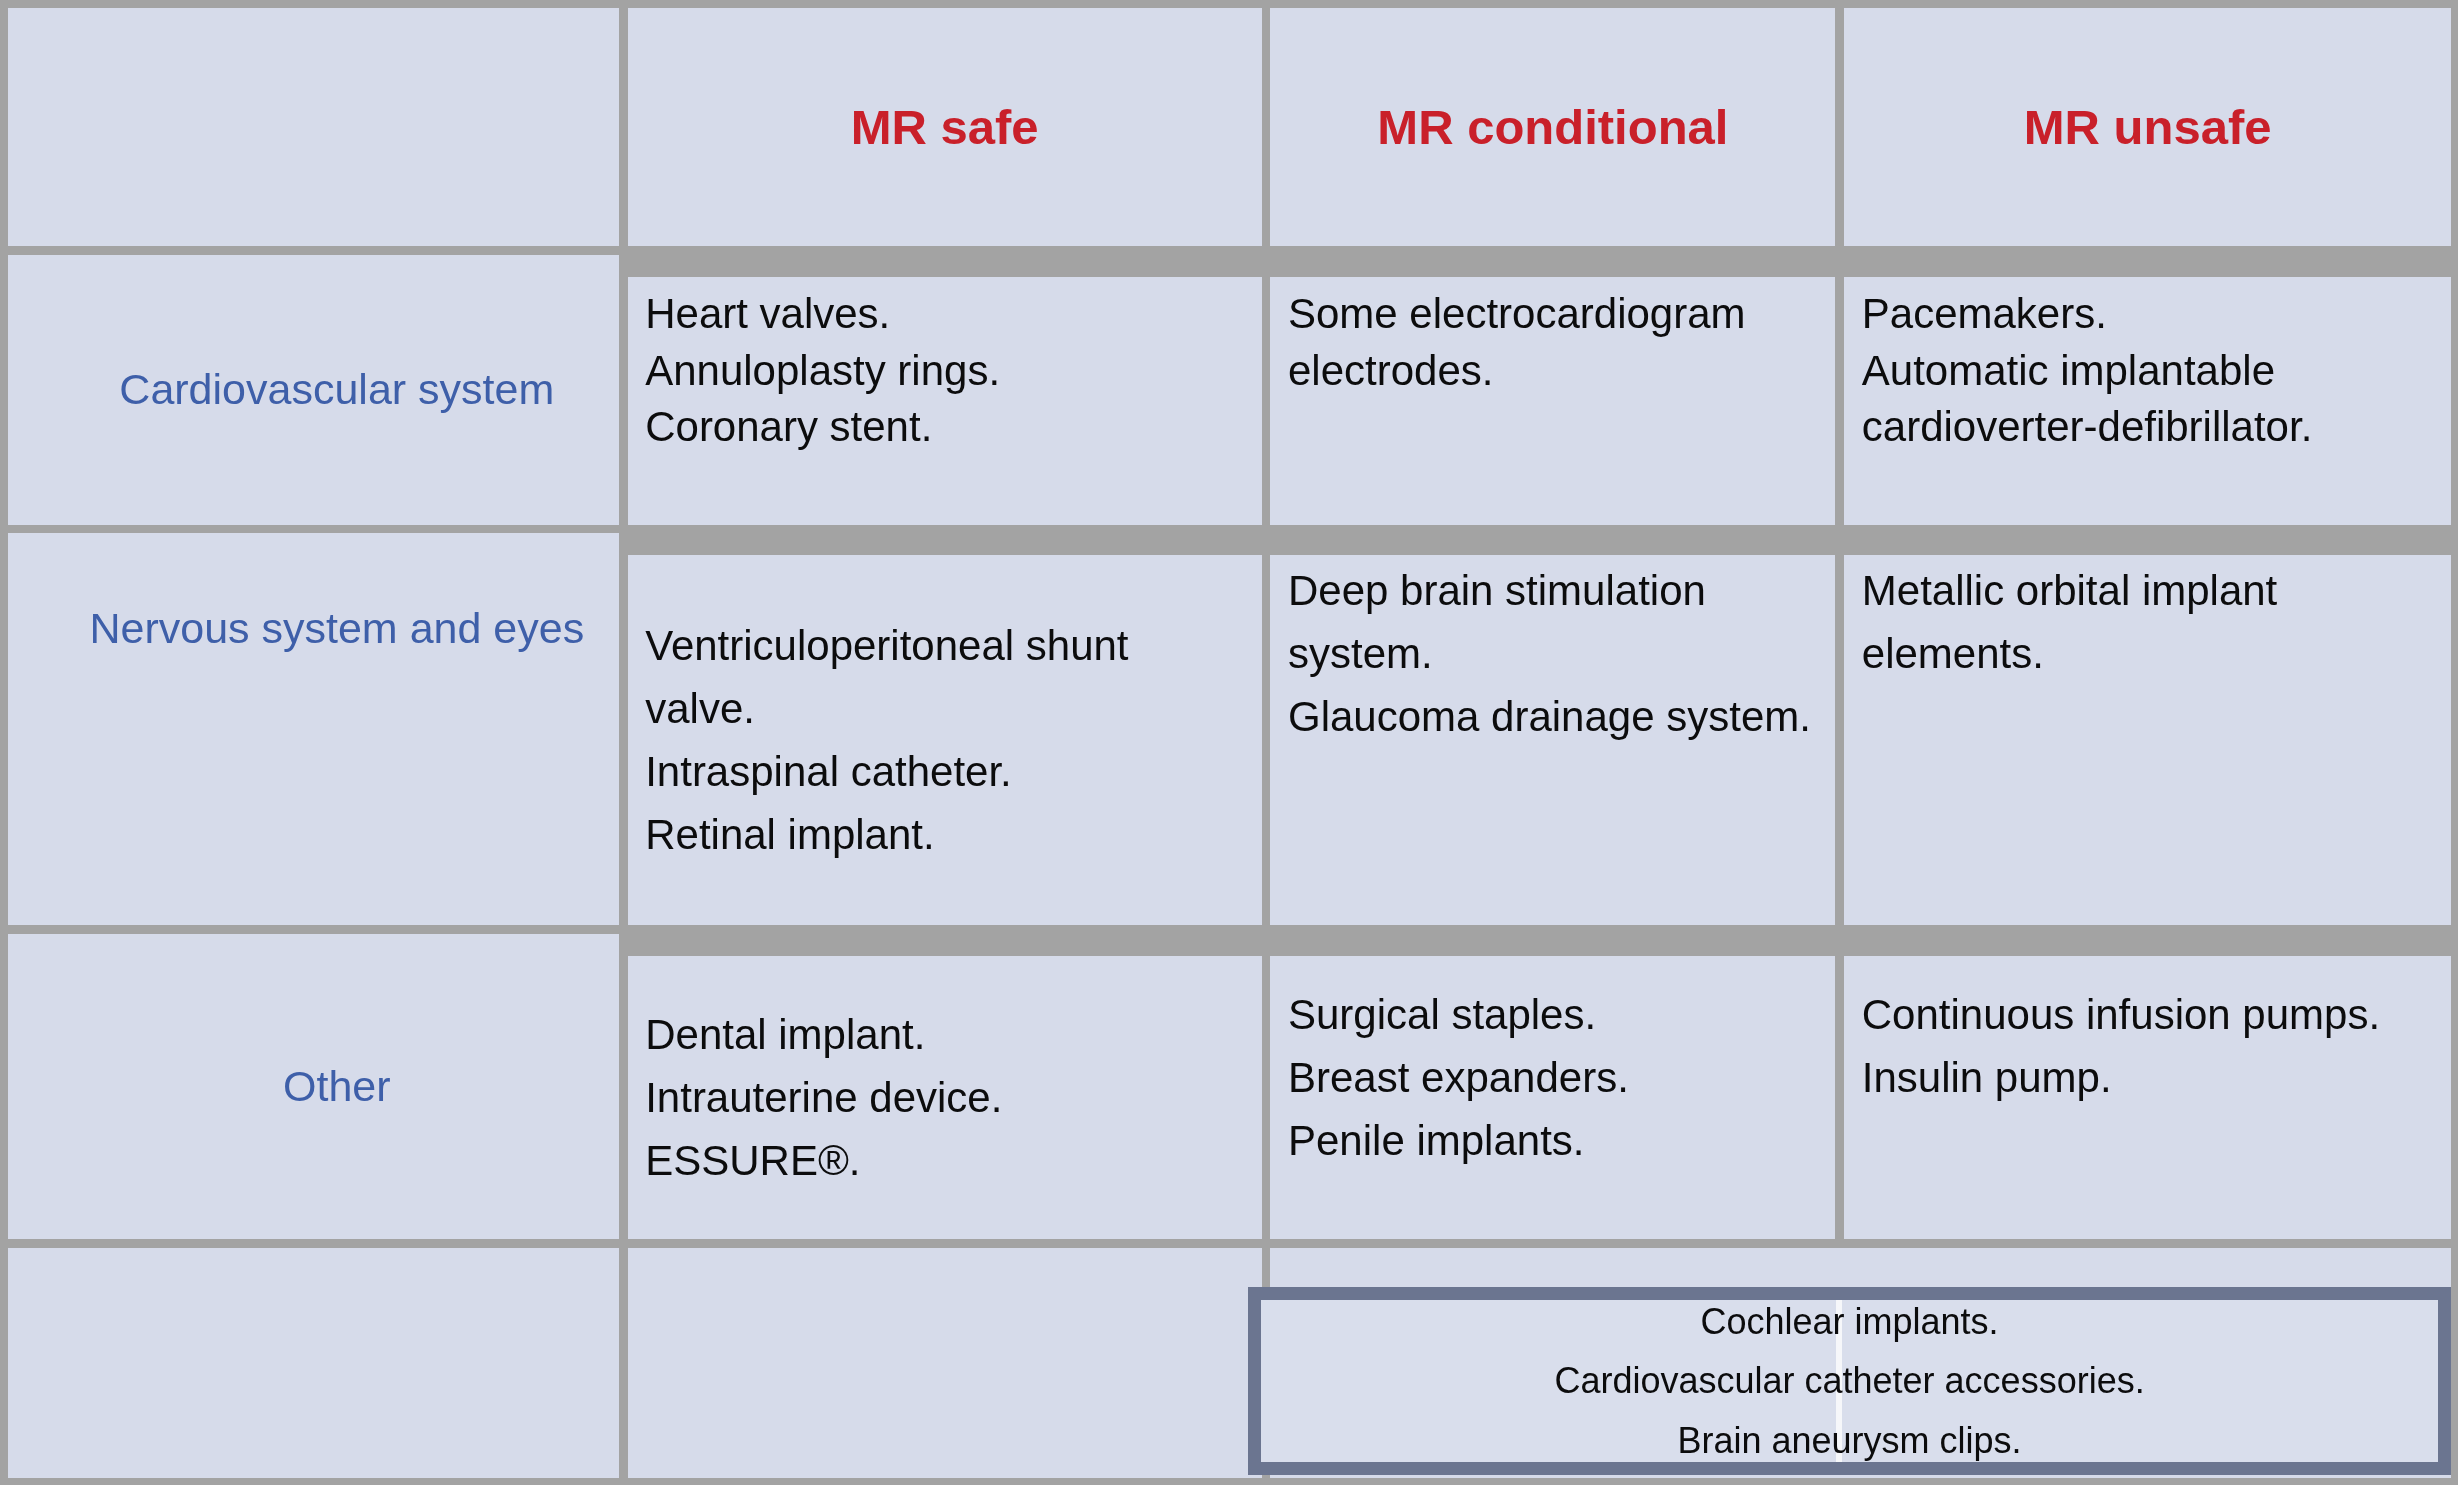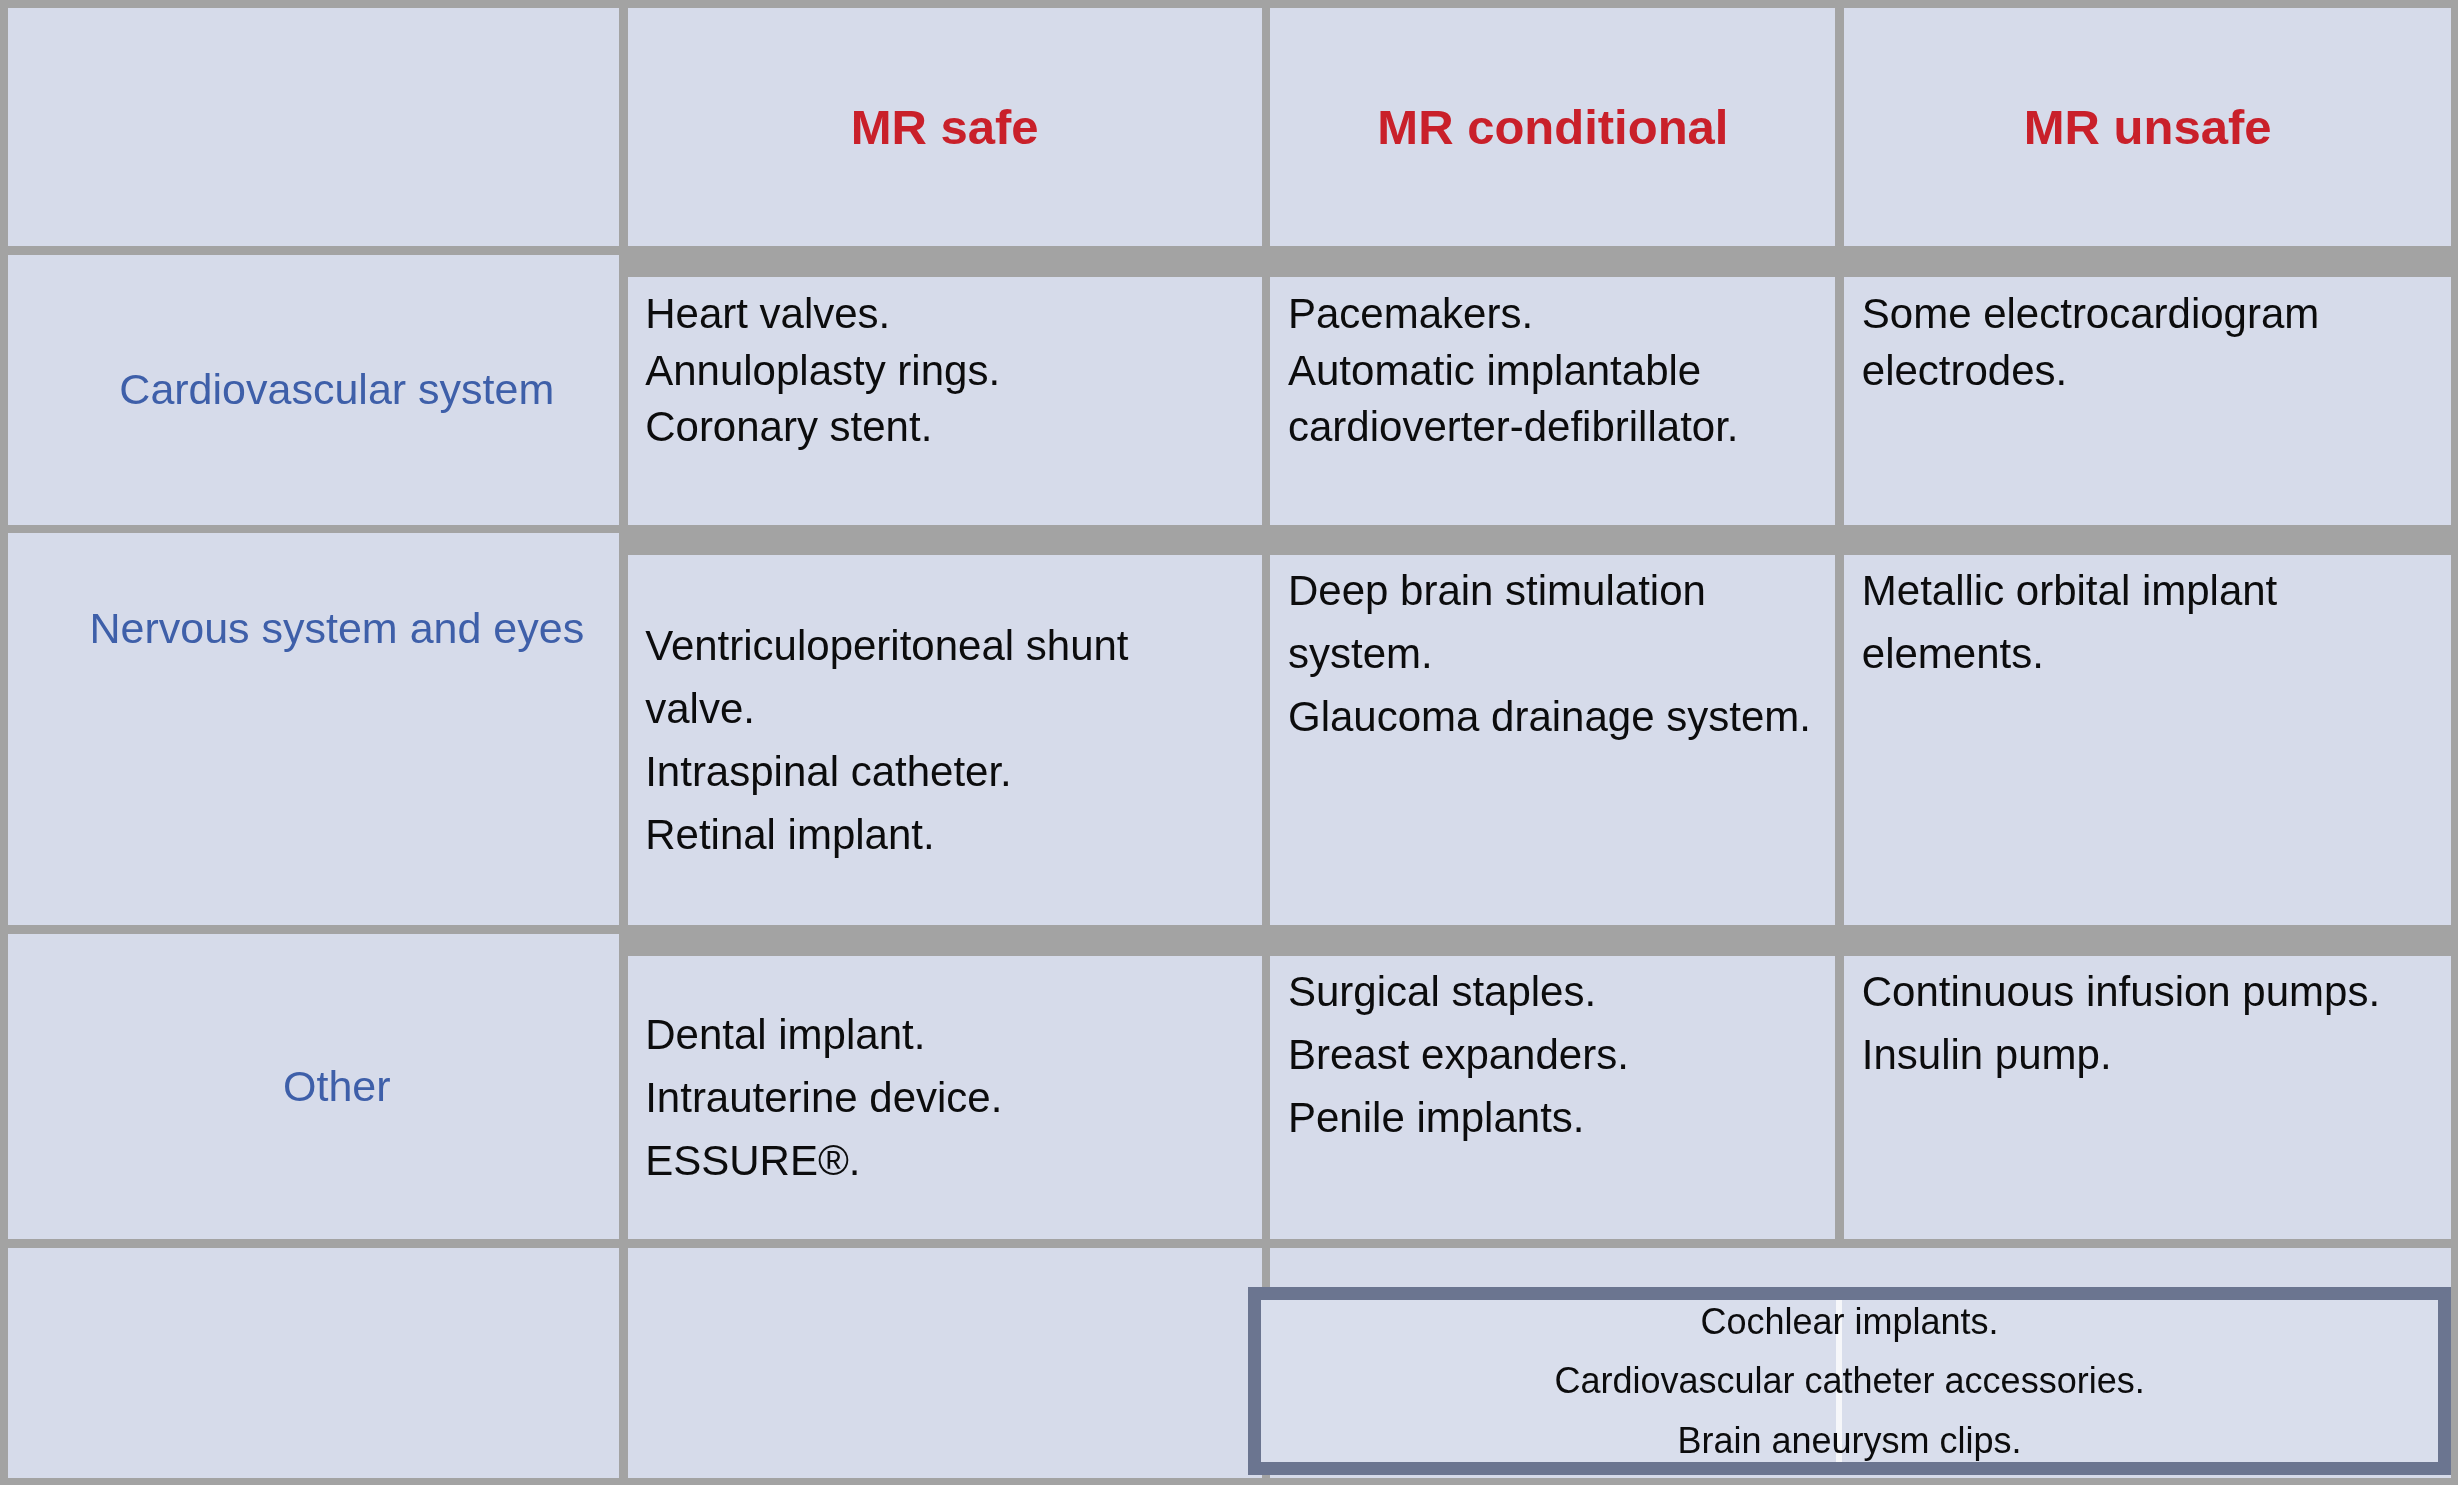--- a/index.html
+++ b/index.html
@@ -41,21 +41,21 @@
   
   .content{
     font-size:42px;
     line-height:1.5;
     padding:3.9px 13.7px 3.9px 17.6px;
     box-sizing:border-box;
     margin-top:22px;
   }
   .lh-tight{line-height:1.34;padding-top:9.8px;}
   .v-center{display:flex;flex-direction:column;justify-content:center;}
-  .pad-top{padding-top:4px;}
+  .pad-top{padding-top:27px;}
   .cell-line{display:block;}
   
   .footer-span{position:relative;overflow:visible;}
   .mr-box{
     position:absolute;
     left:-22.5px;top:-2.9px;right:0;bottom:2.9px;
     border:13.7px solid #6b7590;
     background:#d9deec;
     display:flex;flex-direction:column;justify-content:center;align-items:center;
     z-index:2;
@@ -97,25 +97,25 @@
 
     <div class="cell label-cell">
       <span>Cardiovascular system</span>
     </div>
     <div class="cell content lh-tight">
         <div class="cell-line">Heart valves.</div>
         <div class="cell-line">Annuloplasty rings.</div>
         <div class="cell-line">Coronary stent.</div>
       </div>
     <div class="cell content lh-tight">
+        <div class="cell-line">Some electrocardiogram electrodes.</div>
+      </div>
+    <div class="cell content lh-tight">
         <div class="cell-line">Pacemakers.</div>
         <div class="cell-line">Automatic implantable cardioverter-defibrillator.</div>
-      </div>
-    <div class="cell content lh-tight">
-        <div class="cell-line">Some electrocardiogram electrodes.</div>
       </div>
 
     <div class="cell label-cell label-upper">
       <span>Nervous system and eyes</span>
     </div>
     <div class="cell content v-center">
         <div class="cell-line">Ventriculoperitoneal shunt valve.</div>
         <div class="cell-line">Intraspinal catheter.</div>
         <div class="cell-line">Retinal implant.</div>
       </div>

